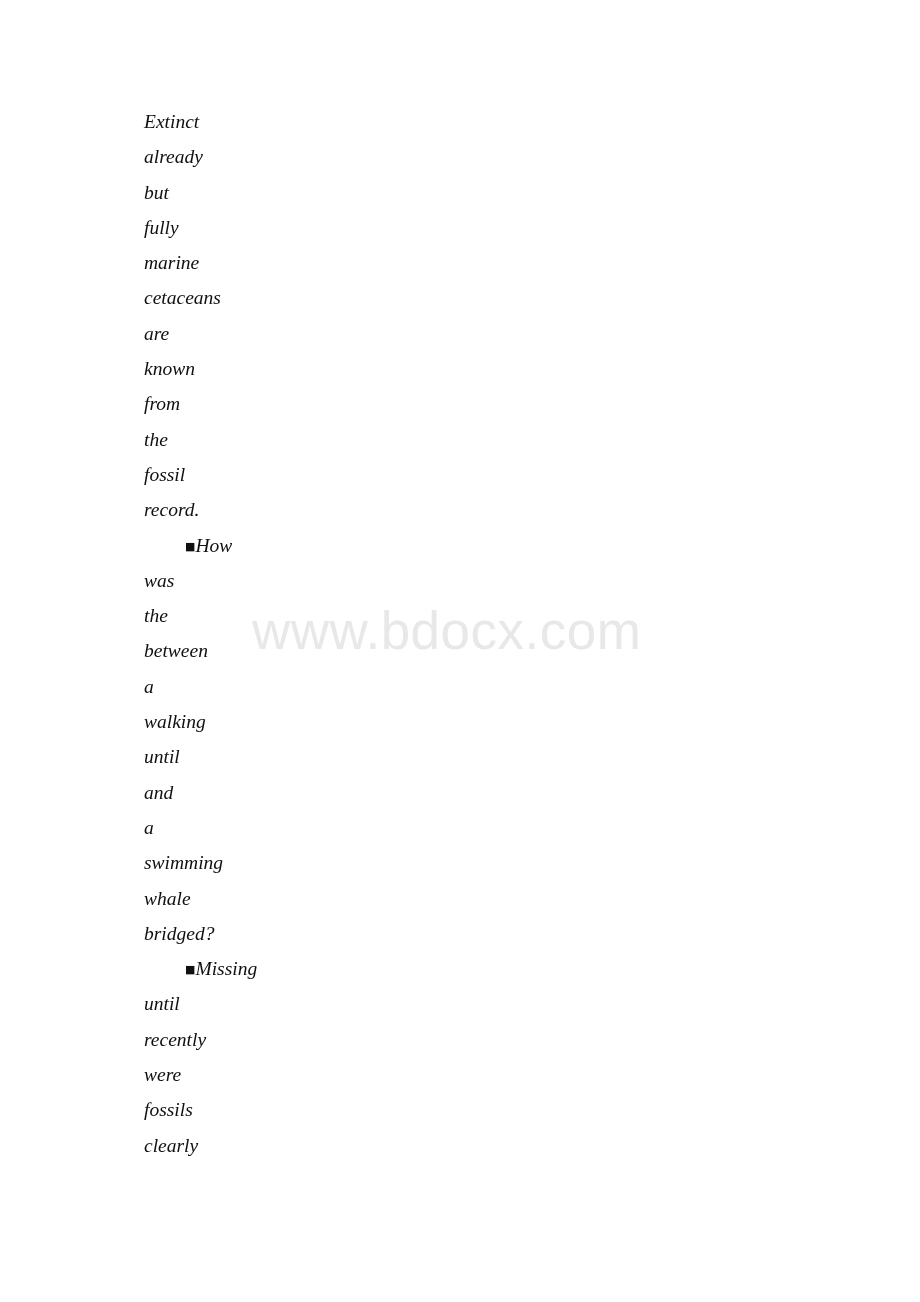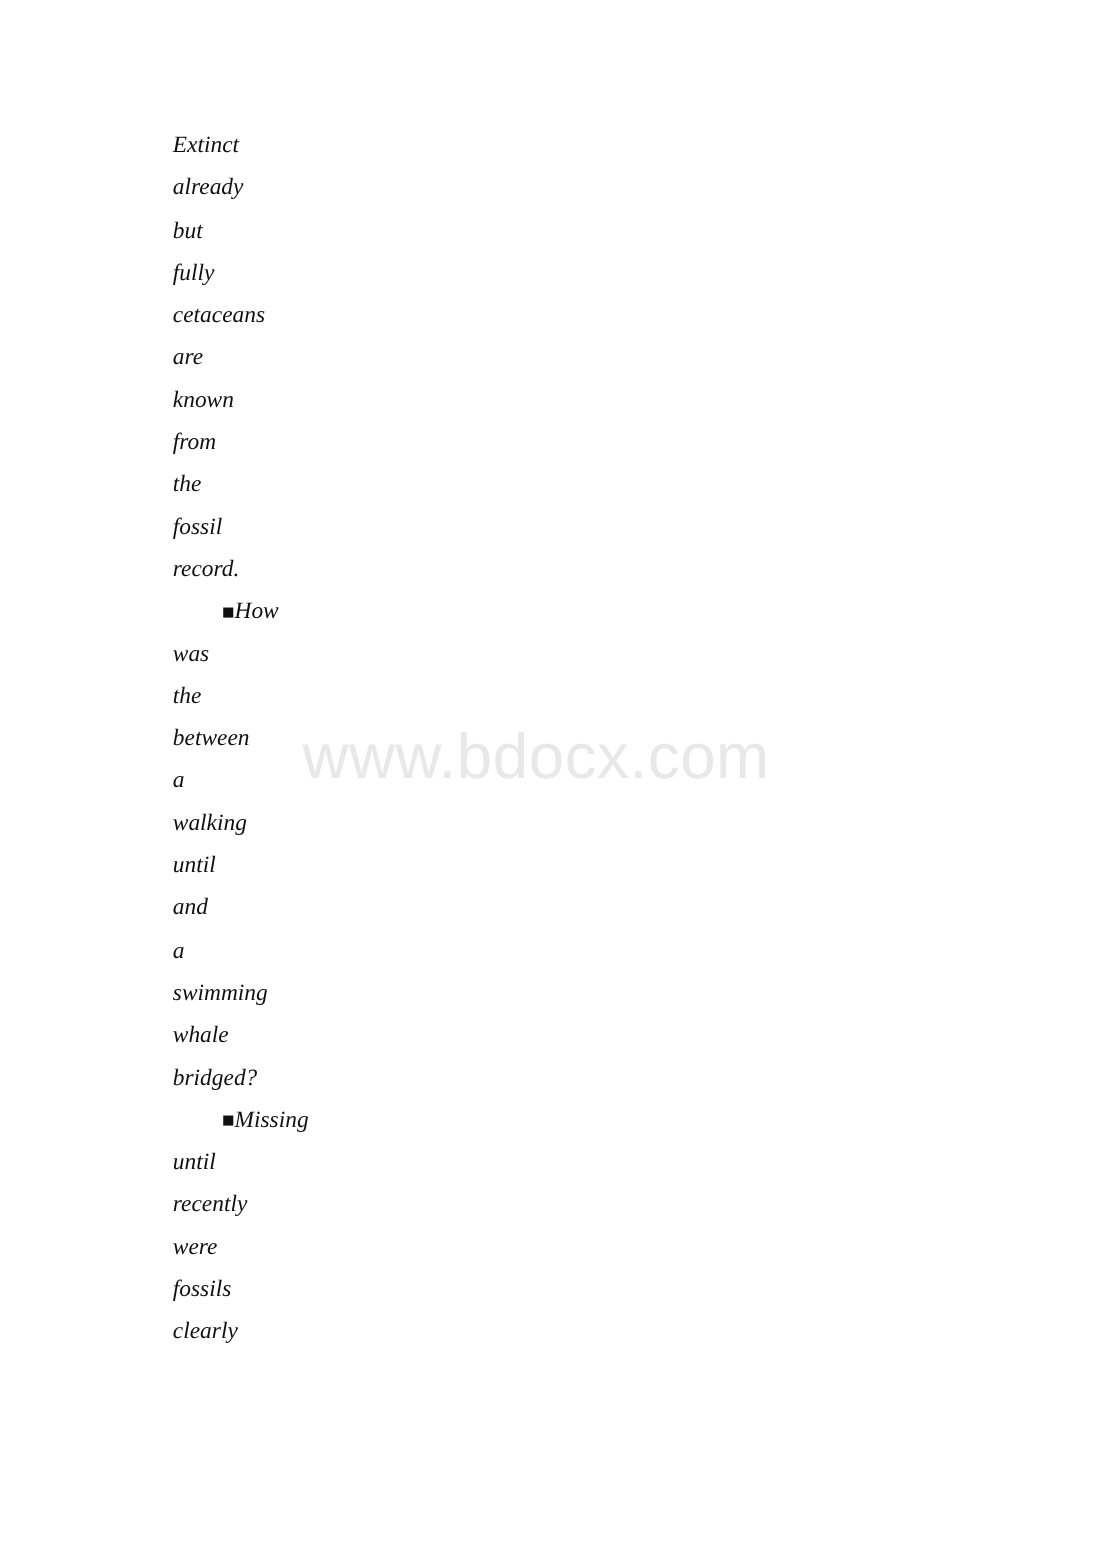--- a/index.html
+++ b/index.html
@@ -69,20 +69,21 @@
 
 <div class="page">
 
   <div class="watermark">www.bdocx.com</div>
 
   <div class="content">
       <div class="line"><span>Extinct</span></div>
       <div class="line"><span>already</span></div>
       <div class="line"><span>but</span></div>
       <div class="line"><span>fully</span></div>
+      <div class="line"><span>marine</span></div>
       <div class="line"><span>cetaceans</span></div>
       <div class="line"><span>are</span></div>
       <div class="line"><span>known</span></div>
       <div class="line"><span>from</span></div>
       <div class="line"><span>the</span></div>
       <div class="line"><span>fossil</span></div>
       <div class="line"><span>record.</span></div>
       <div class="line bullet"><span class="bullet-glyph">■</span><span class="bullet-text">How</span></div>
       <div class="line"><span>was</span></div>
       <div class="line"><span>the</span></div>

